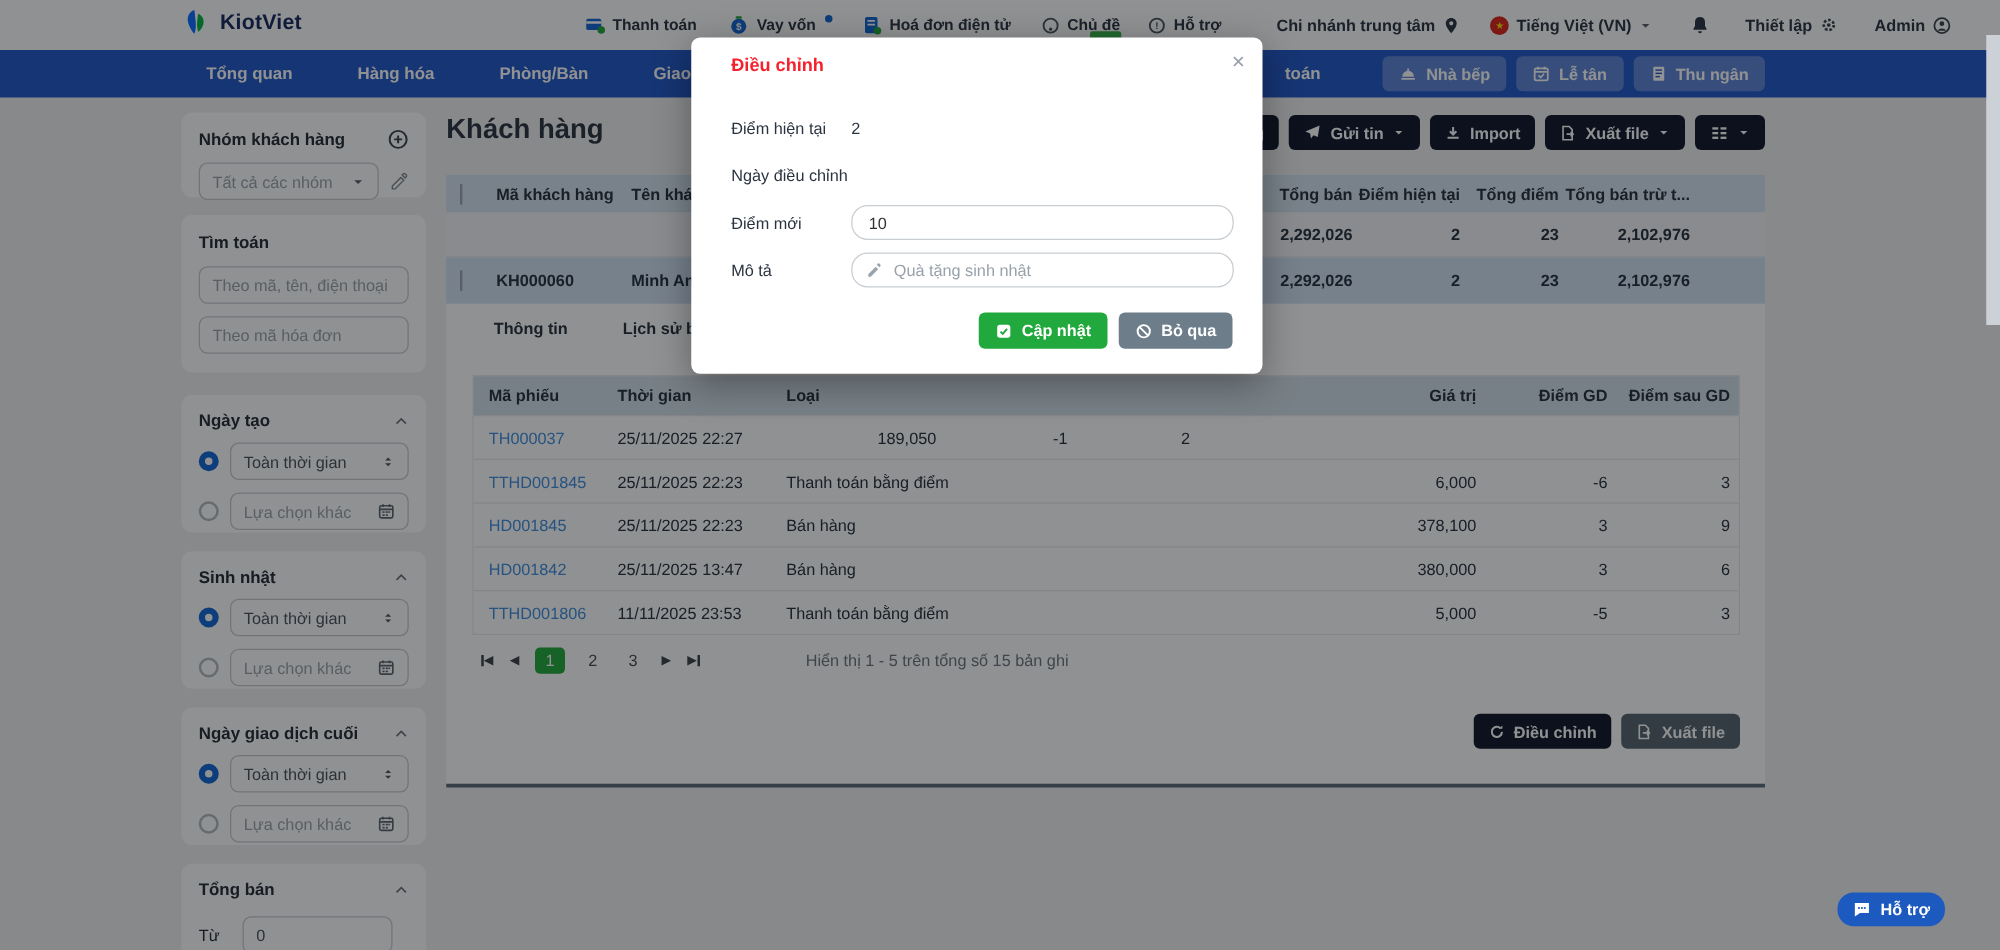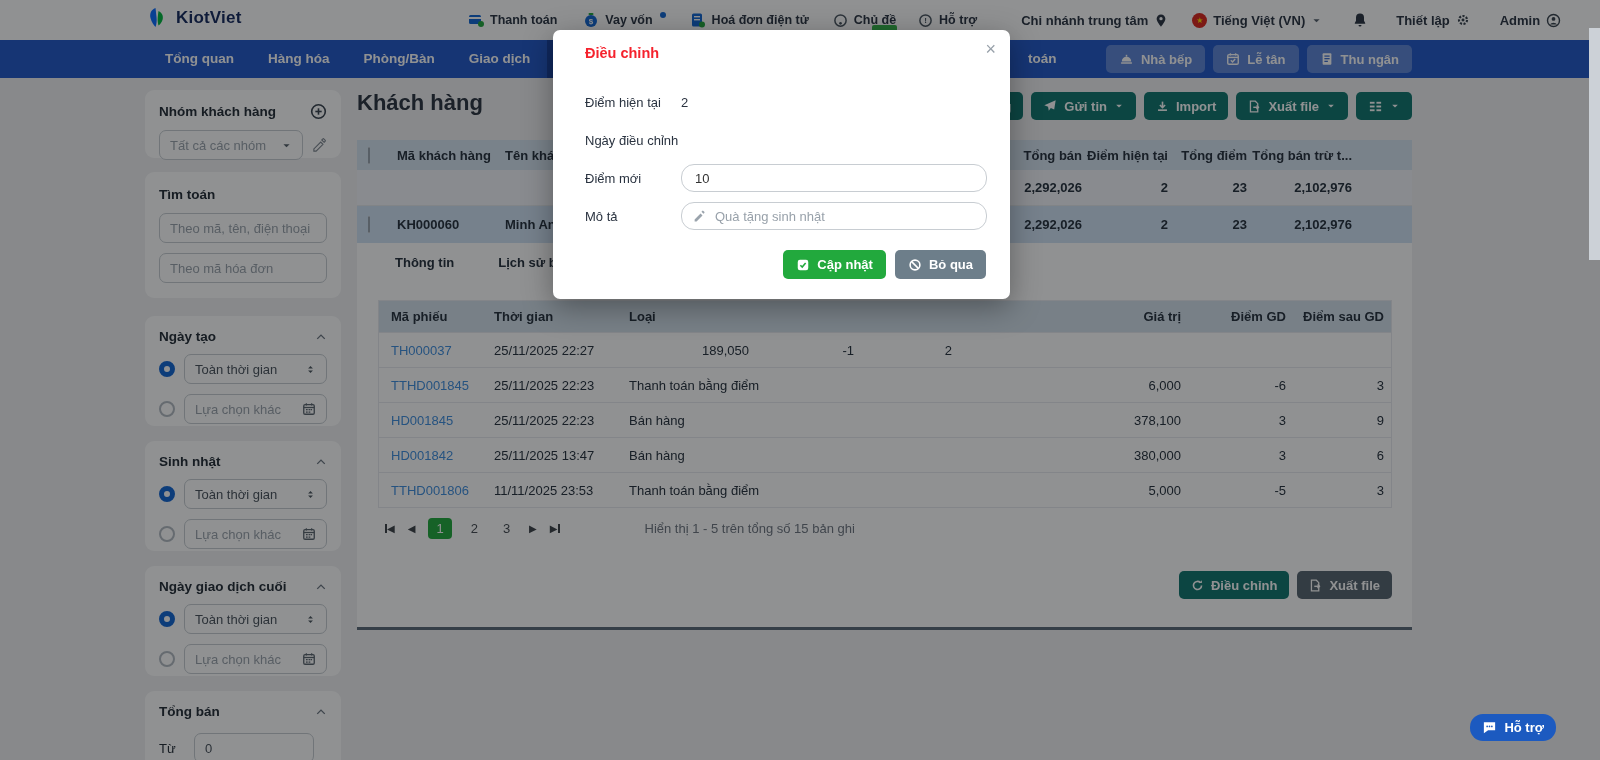--- a/index.html
+++ b/index.html
@@ -16,21 +16,21 @@
   .hmenu{position:absolute;left:468px;top:0;height:40px;display:flex;align-items:center;
          font-size:12.5px;font-weight:bold;color:#2a3442;white-space:nowrap;}
   .hitem{display:flex;align-items:center;gap:6px;cursor:pointer;}
   .supdot{width:6px;height:6px;border-radius:50%;background:#1266d3;margin:-10px 0 0 1px;}
   .flag{width:15px;height:15px;border-radius:50%;background:#da251d;color:#ffdd00;
         font-size:8px;display:flex;align-items:center;justify-content:center;}
   .hot-badge{position:absolute;left:872px;top:25px;width:25px;height:7px;background:#35b44a;border-radius:2px;}
 
   
   .navbar{position:absolute;left:0;top:40px;width:1600px;height:38px;background:#2158c8;}
-  .nav-items{position:absolute;left:148px;top:0;height:38px;display:flex;}
+  .nav-items{position:absolute;left:148px;top:0;height:38px;display:flex;gap:18px;}
   .nav-item{padding:0 17px;line-height:38px;color:#ffffff;font-size:13.5px;font-weight:bold;cursor:pointer;}
   .nav-item.active{background:#17419e;}
   .nav-partial{position:absolute;left:1028px;top:0;line-height:38px;color:#fff;font-size:13.5px;font-weight:bold;}
   .nav-btns{position:absolute;right:188px;top:5px;display:flex;gap:8px;}
   .nav-btn{height:28px;display:flex;align-items:center;gap:7px;padding:0 13px;border-radius:5px;
            background:rgba(255,255,255,.28);color:#fff;font-size:13px;font-weight:bold;cursor:pointer;}
 
   
   .card{position:absolute;left:145px;width:196px;background:#fff;border-radius:9px;padding:13px 14px;}
   .card-title-row{display:flex;align-items:center;justify-content:space-between;text-align:right;}
@@ -43,21 +43,21 @@
   .radio{width:16px;height:16px;border-radius:50%;flex:0 0 auto;cursor:pointer;}
   .radio.on{border:5px solid #1266d3;background:#fff;}
   .radio.off{border:2px solid #b2bac2;background:#fff;}
   input.inp{outline:none;}
   input.inp::placeholder{color:#9aa3ac;}
 
   
   .page-title{position:absolute;left:357px;top:90px;font-size:22px;font-weight:bold;color:#2b3340;}
   .actions{position:absolute;right:188px;top:92px;display:flex;gap:8px;}
   .gbtn{height:28px;display:flex;align-items:center;gap:7px;padding:0 12px;border-radius:5px;
-        background:#0f766e;color:#fff;font-size:13px;font-weight:bold;cursor:pointer;}
+        background:#0f172a;color:#fff;font-size:13px;font-weight:bold;cursor:pointer;}
   .tbl-head{position:absolute;left:357px;top:140px;width:1055px;height:30px;background:#d6e3f0;
             display:flex;align-items:center;font-size:13px;font-weight:bold;color:#25303c;}
   .trow{position:absolute;left:357px;width:1055px;display:flex;align-items:center;
         font-size:13px;color:#25303c;}
   .tr-summary{top:170px;height:36px;background:#f2f5f9;font-weight:bold;border-bottom:1px solid #e3e7ec;}
   .tr-customer{top:206px;height:37px;background:#cfe2f5;font-weight:bold;}
   .mc-check{width:40px;padding-left:11px;}
   .cbox{width:15px;height:15px;border:1.5px solid #9aa5af;border-radius:3px;background:#fff;cursor:pointer;}
   .mc-code{width:108px;}
   .mc-name{flex:1;}

